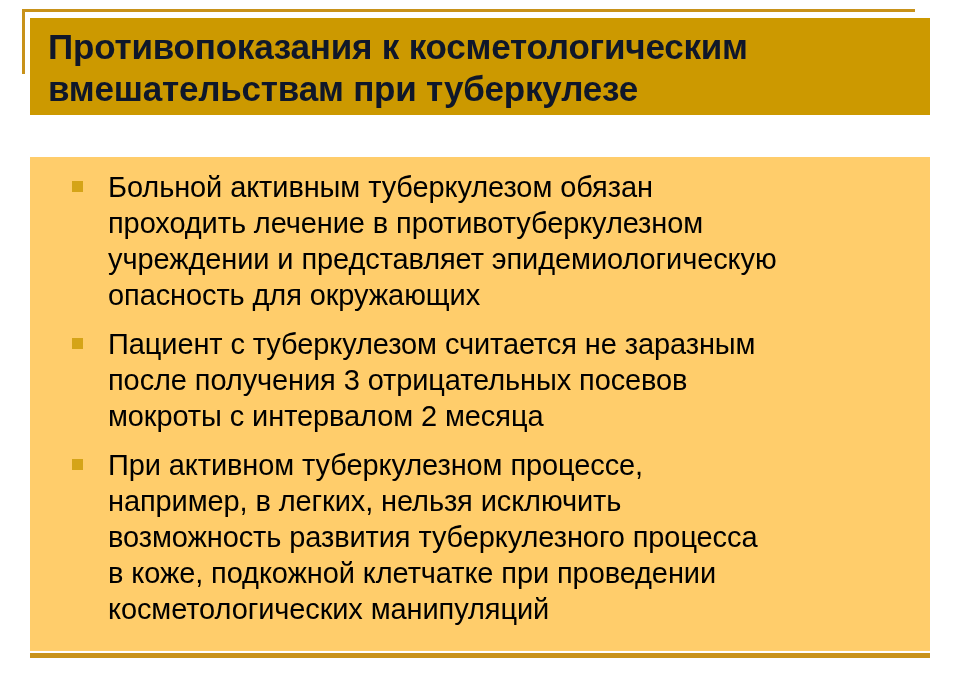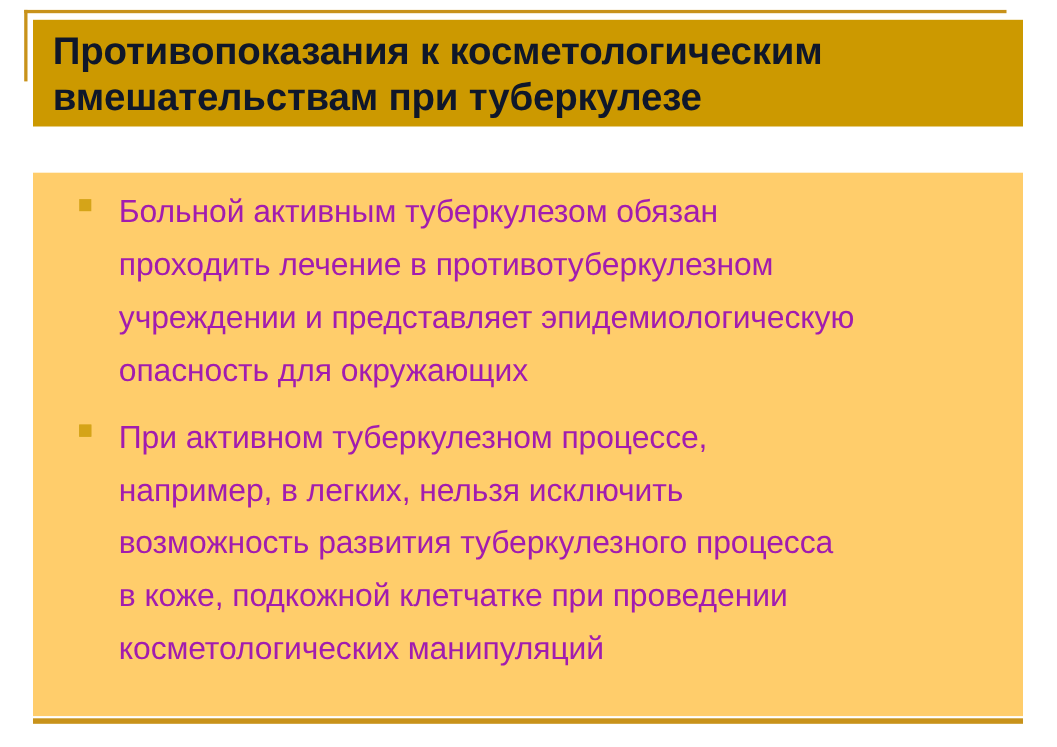--- a/index.html
+++ b/index.html
@@ -89,23 +89,23 @@
   .bullet-marker {
     position: absolute;
     left: 32px;
     top: 12px;
     width: 11px;
     height: 11px;
     background: #d5a418;
   }
 
   .bullet-text {
-    color: #a21caf;
+    color: #000000;
     font-size: 29px;
-    line-height: 48px;
+    line-height: 36px;
     white-space: pre-line;
     letter-spacing: -0.1px;
   }
 </style>
 </head>
 <body>
 
 <div id="slide">
 
   <div class="rule-top"></div>
@@ -122,20 +122,23 @@
       <li class="bullet-item">
         <span class="bullet-marker"></span>
         <span class="bullet-text">Больной активным туберкулезом обязан
 проходить лечение в противотуберкулезном
 учреждении и представляет эпидемиологическую
 опасность для окружающих</span>
       </li>
 
       <li class="bullet-item">
         <span class="bullet-marker"></span>
+        <span class="bullet-text">Пациент с туберкулезом считается не заразным
+после получения  3 отрицательных посевов
+мокроты с интервалом 2 месяца</span>
       </li>
 
       <li class="bullet-item">
         <span class="bullet-marker"></span>
         <span class="bullet-text">При активном туберкулезном процессе,
 например, в легких,  нельзя исключить
 возможность развития туберкулезного процесса
 в коже, подкожной клетчатке при проведении
 косметологических манипуляций</span>
       </li>

